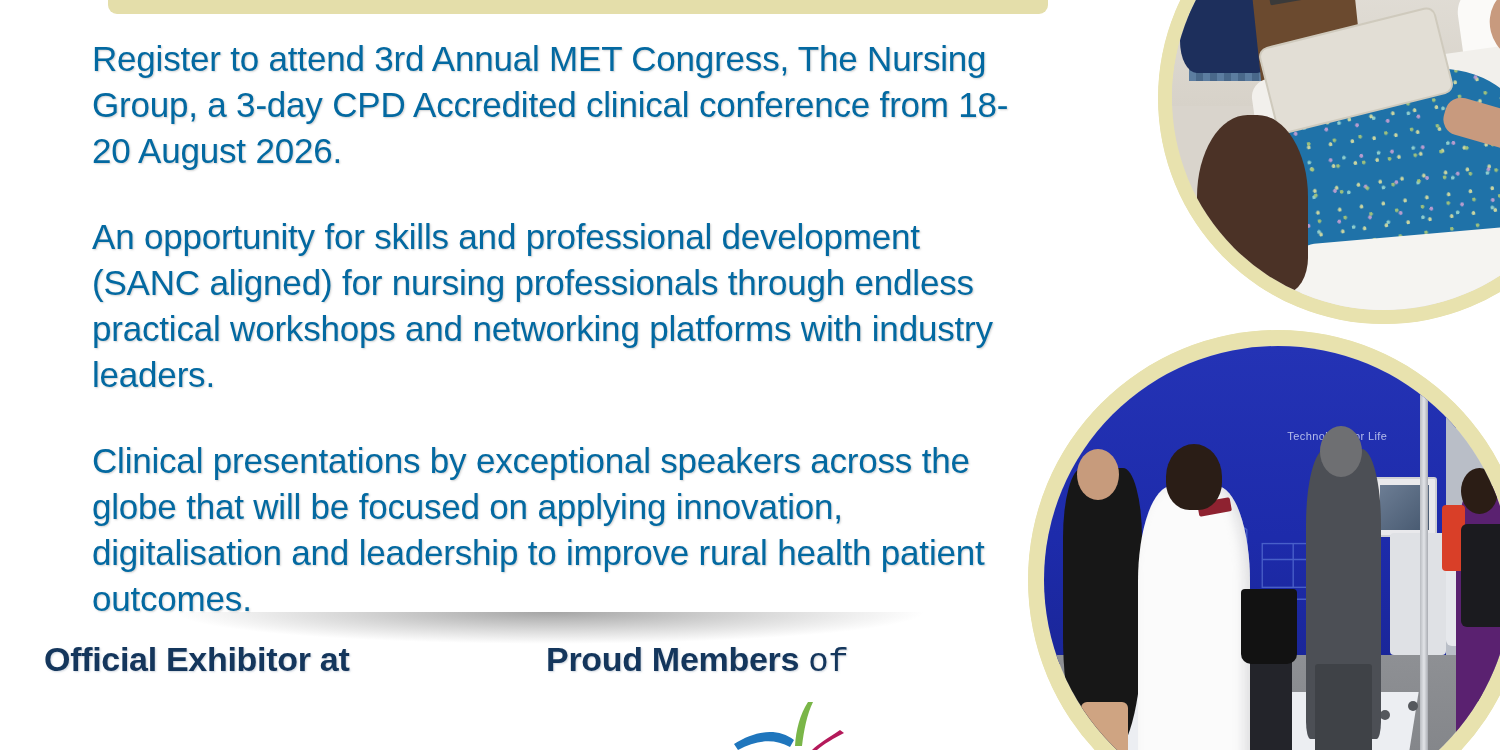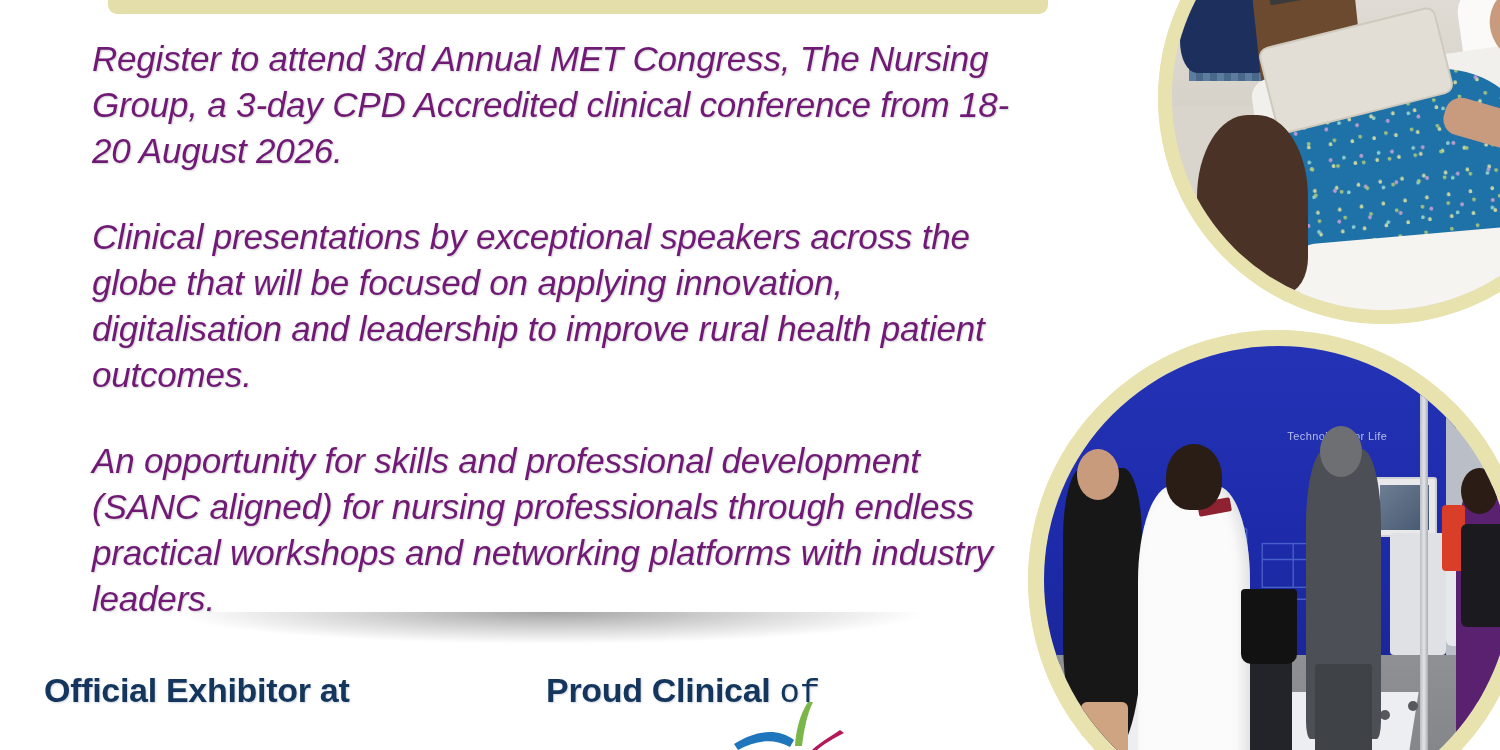--- a/index.html
+++ b/index.html
@@ -31,27 +31,26 @@
   
   .content {
     position: absolute;
     left: 92px;
     top: 36px;
     width: 930px;
   }
   .para {
     font-size: 35px;
     line-height: 46px;
-    color: #701a75;
+    color: #0369a1;
     letter-spacing: -0.2px;
     margin: 0 0 40px 0;
     text-shadow: 1px 1px 2px rgba(150,150,150,0.45);
     font-family: "Liberation Sans", sans-serif;
     font-weight: 400;
-    font-style: italic;
   }
   .para:last-child { margin-bottom: 0; }
 
   
   .divider-shadow {
     position: absolute;
     left: 150px;
     top: 612px;
     width: 800px;
     height: 34px;
@@ -59,21 +58,21 @@
                 rgba(90,90,90,0.55) 0%,
                 rgba(120,120,120,0.28) 45%,
                 rgba(255,255,255,0) 78%);
     pointer-events: none;
   }
 
   
   .footer {
     position: absolute;
     left: 40px;
-    top: 668px;
+    top: 637px;
     width: 960px;
     height: 60px;
   }
   .foot-head {
     position: absolute;
     top: 0;
     font-size: 34px;
     line-height: 44px;
     color: #14365c;
     font-weight: 700;
@@ -320,29 +319,29 @@
     background:#55585d;
   }
 </style>
 </head>
 <body>
 
 <div class="top-bar"></div>
 
 <div class="content">
   <p class="para">Register to attend 3rd Annual MET Congress, The  Nursing Group, a 3-day  CPD Accredited clinical conference from 18-20 August 2026.</p>
+  <p class="para">An opportunity for skills and professional development (SANC aligned) for nursing professionals through endless practical workshops and networking platforms with industry leaders.</p>
   <p class="para">Clinical presentations by exceptional speakers across the globe that will be focused on applying innovation, digitalisation and leadership to improve rural health patient outcomes.</p>
-  <p class="para">An opportunity for skills and professional development (SANC aligned) for nursing professionals through endless practical workshops and networking platforms with industry leaders.</p>
 </div>
 
 <div class="divider-shadow"></div>
 
 <div class="footer">
   <div class="foot-head exhibitor">Official Exhibitor at</div>
-  <div class="foot-head members"><span>Proud Clinical</span> <span class="light">of</span></div>
+  <div class="foot-head members"><span>Proud Members</span> <span class="light">of</span></div>
 </div>
 
 <div class="partner-logo">
   <svg width="175" height="50" viewBox="0 0 175 50">
     <path d="M92 2 C84 14, 80 30, 79 46 L86 46 C88 30, 91 14, 97 2 Z" fill="#7ab648"></path>
     <path d="M18 44 C40 30, 62 28, 78 40 L74 47 C58 38, 40 40, 22 50 Z" fill="#1f76bd"></path>
     <path d="M124 30 C112 38, 102 44, 96 50 L101 50 C108 44, 118 38, 128 33 Z" fill="#b4195a"></path>
   </svg>
 </div>
 

